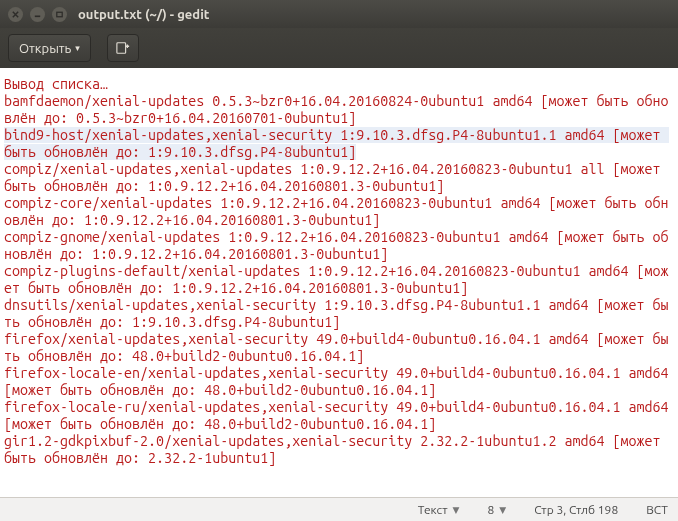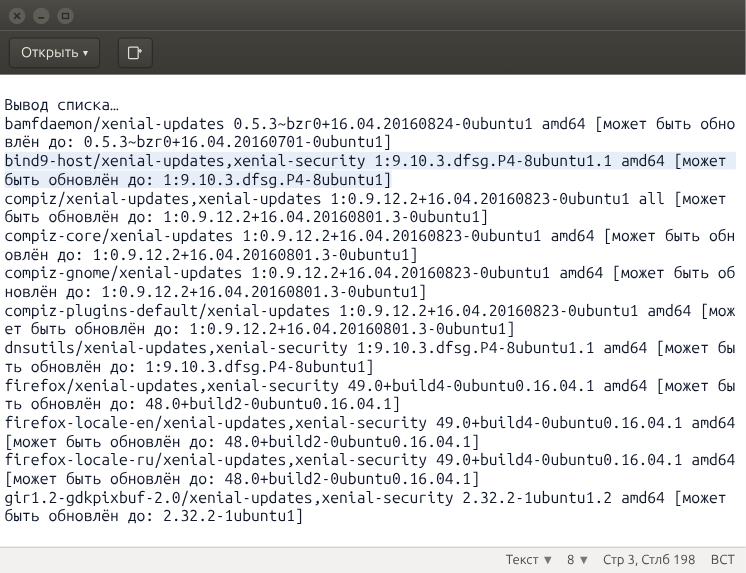--- a/index.html
+++ b/index.html
@@ -57,39 +57,39 @@
 }
 .btn.icon-only { padding: 0 8px; }
 .btn svg { width: 14px; height: 14px; }
 .spacer { flex: 1; }
 .content {
   flex: 1;
   background: #ffffff;
   font-family: "Ubuntu Mono", "DejaVu Sans Mono", monospace;
   font-size: 14.3px;
   line-height: 17px;
-  color: #0f172a;
-  padding: 19px 4px;
+  color: #b91c1c;
+  padding: 8px 4px;
   overflow: hidden;
   white-space: pre-wrap;
   word-break: break-all;
 }
 .content .hl {
   background: #e8eef7;
 }
 .statusbar {
   background: #f2f1f0;
   border-top: 1px solid #d0ccc6;
   height: 24px;
   display: flex;
   align-items: center;
   font-size: 12px;
   color: #4a4a4a;
   padding: 0 10px;
-  gap: 14px;
+  gap: 28px;
 }
 .status-item { display: flex; align-items: center; gap: 3px; }
 .status-item .dd { font-size: 9px; margin-left: 2px; color: #777; }
 .statusbar .spacer { flex: 1; }
 </style>
 </head>
 <body>
 
 <div class="titlebar">
   <div class="wbtn">
@@ -100,20 +100,21 @@
   <div class="wbtn">
     <svg viewBox="0 0 10 10">
         <path d="M2 7 L8 7" stroke="#2d2c29" stroke-width="1.8"></path>
       </svg>
   </div>
   <div class="wbtn">
     <svg viewBox="0 0 10 10">
         <rect x="2" y="2.5" width="6" height="5" fill="none" stroke="#2d2c29" stroke-width="1.4"></rect>
       </svg>
   </div>
+  <div class="title">output.txt (~/) - gedit</div>
 </div>
 
 <div class="toolbar">
   <div class="btn">
     <span>Открыть</span>
     <span style="font-size:9px;">▾</span>
   </div>
   <div class="btn icon-only">
     <svg viewBox="0 0 16 16">
       <rect x="1" y="2" width="10" height="12" rx="1" fill="none" stroke="#e1ddd4" stroke-width="1.3"></rect>

